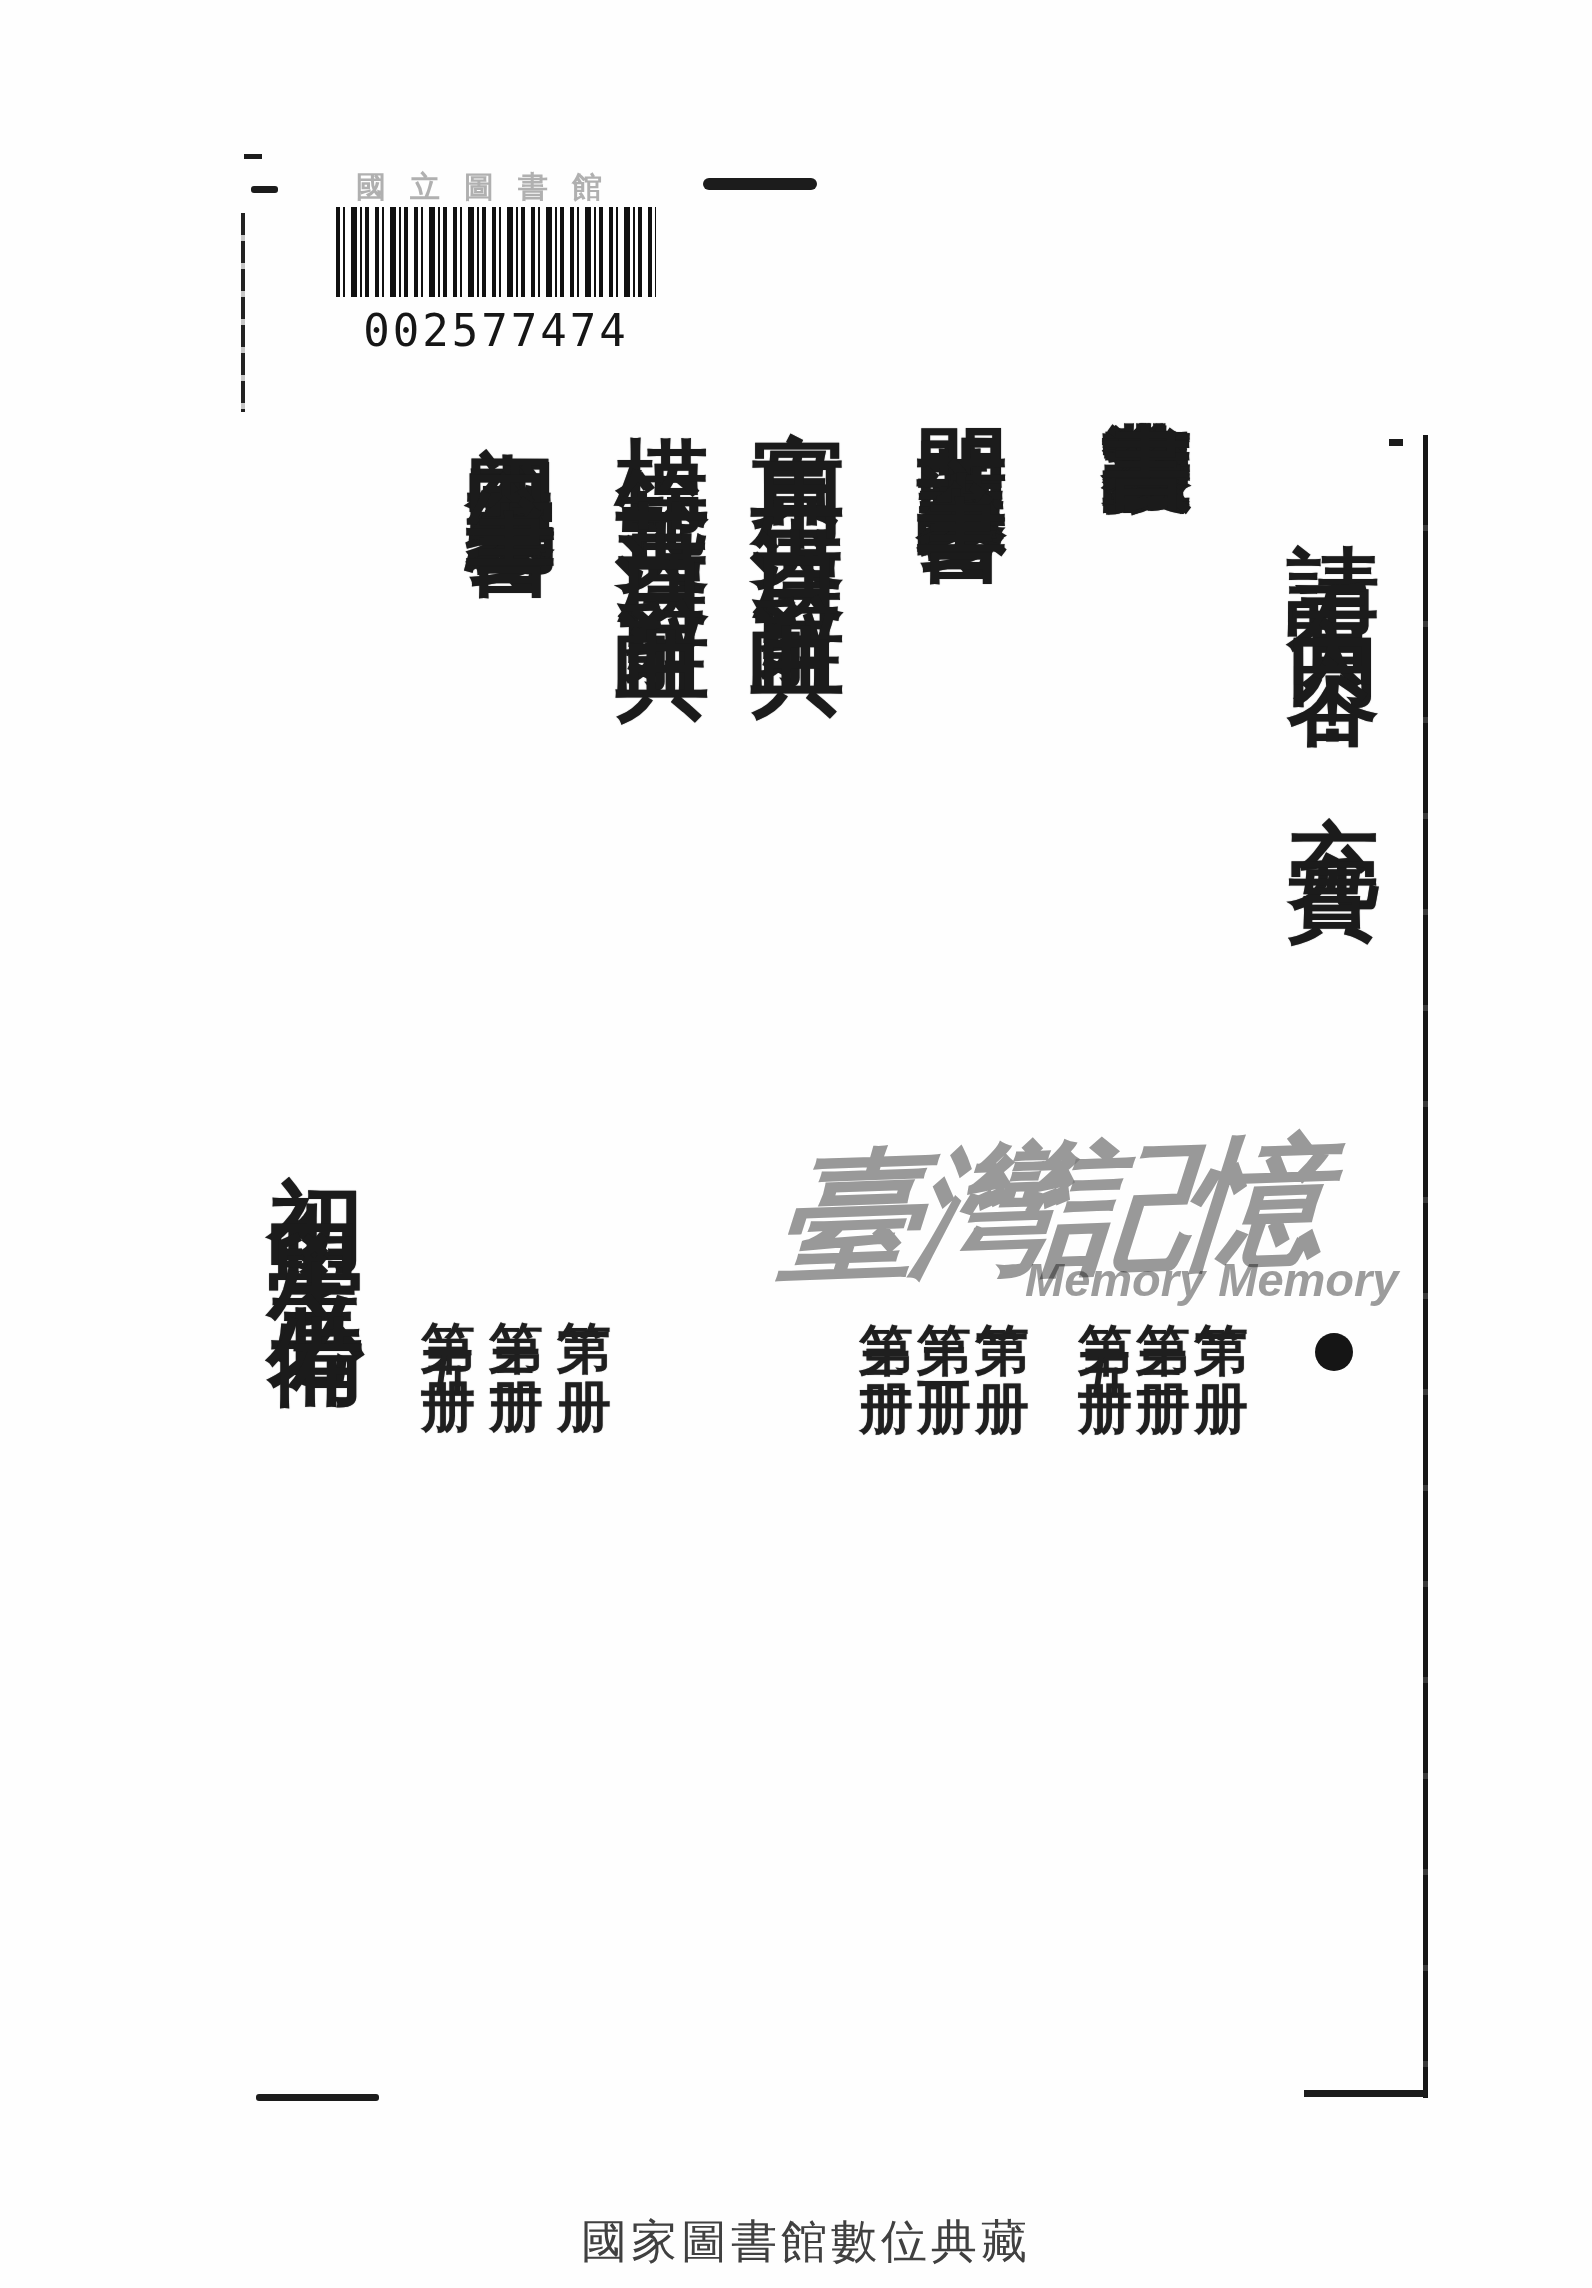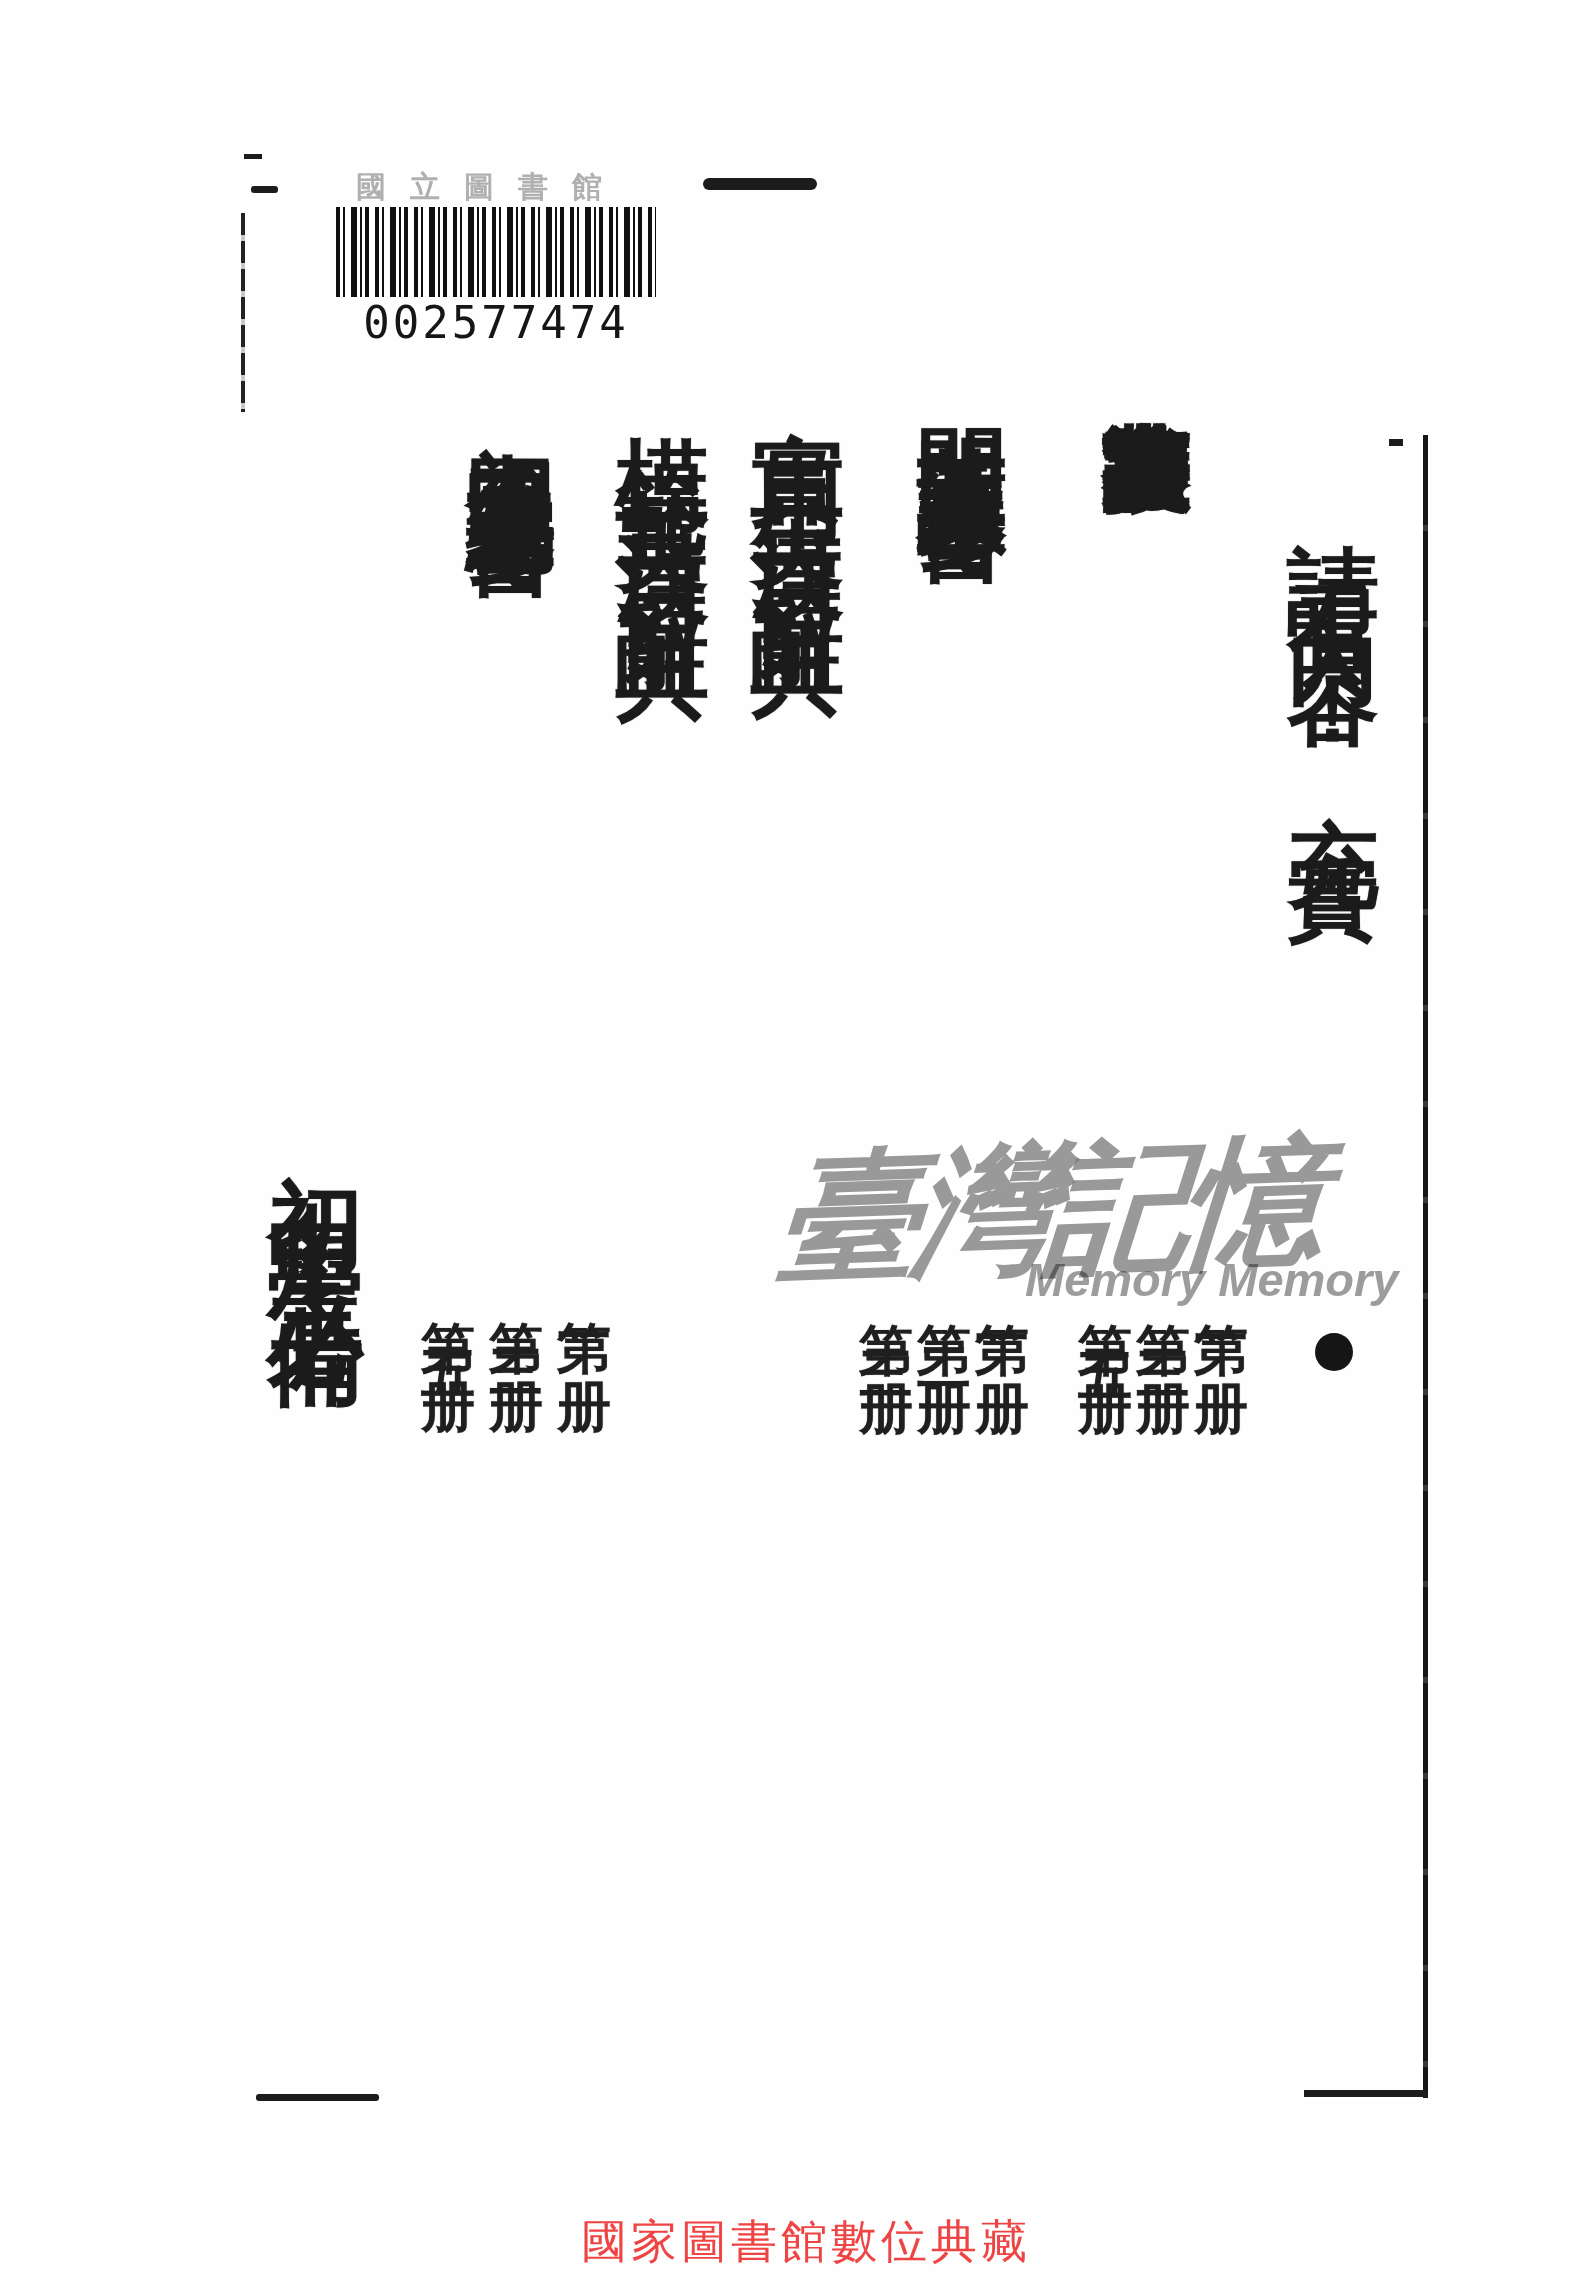--- a/index.html
+++ b/index.html
@@ -51,21 +51,21 @@
   .barcode .bars{
     width:320px; height:90px;
     background:repeating-linear-gradient(90deg,
       #101010 0 4px, transparent 4px 7px,
       #101010 7px 9px, transparent 9px 15px,
       #101010 15px 21px, transparent 21px 24px,
       #101010 24px 26px, transparent 26px 29px,
       #101010 29px 33px, transparent 33px 39px);
   }
   .barcode .num{
-    width:100%; text-align:center; margin-top:0;
+    width:100%; text-align:center; margin-top:8px;
     font-family:"DejaVu Sans Mono","Liberation Mono",monospace;
     font-size:44px; letter-spacing:3px; color:#161616;
   }
   .dot{
     position:absolute; width:38px; height:38px; border-radius:50%;
     background:#151515; z-index:2;
   }
   .wm-cjk{
     position:absolute; left:778px; top:1116px; z-index:3;
     font-size:141px; font-weight:700; font-style:italic;
@@ -76,21 +76,21 @@
   }
   .wm-latin{
     position:absolute; left:1025px; top:1252px; z-index:3;
     font-size:47px; font-style:italic; font-weight:700;
     color:rgba(140,140,140,.85); mix-blend-mode:multiply; white-space:nowrap;
     font-family:"Liberation Sans","DejaVu Sans",sans-serif;
   }
   .footer{
     position:absolute; left:557px; top:2211px; width:498px; z-index:1;
     text-align:center; font-size:46px; letter-spacing:4px; font-weight:400;
-    color:#ef4444;
+    color:#404040;
     font-family:"DejaVu Sans","Liberation Sans",sans-serif;
   }
 </style>
 </head>
 <body>
 
 <div class="page">
 
   <div class="mark" style="left:244px; top:154px; width:18px; height:5px;"></div>
   <div class="mark" style="left:251px; top:186px; width:27px; height:7px; border-radius:3px;"></div>

